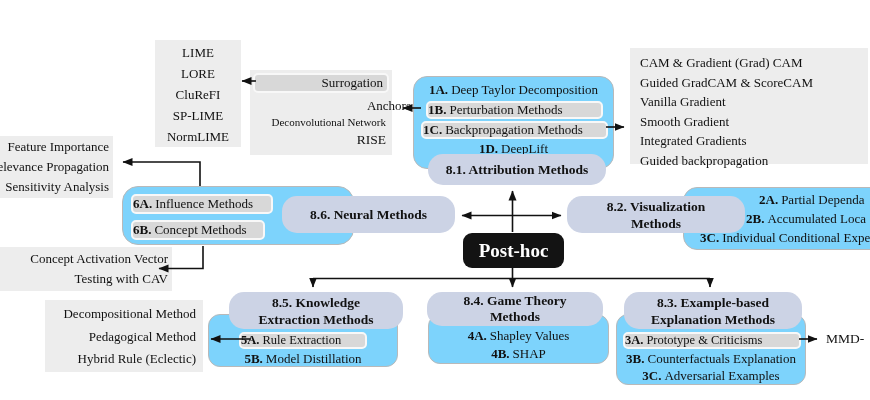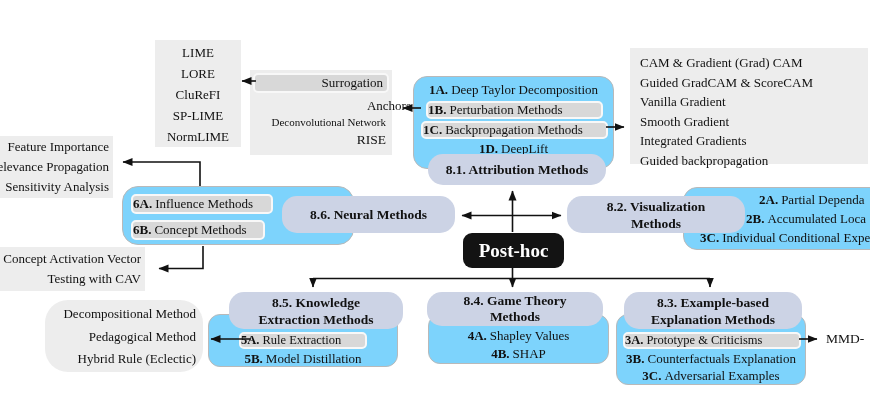--- a/index.html
+++ b/index.html
@@ -54,26 +54,26 @@
     <div class="ln">Integrated Gradients</div>
     <div class="ln">Guided backpropagation</div>
   </div>
 
   <div class="abs gbox rt" style="left:-45px;top:136px;width:158px;height:62px;line-height:20px;padding:1px 4px 0 0;">
     <div class="ln">Feature Importance</div>
     <div class="ln">Relevance Propagation</div>
     <div class="ln">Sensitivity Analysis</div>
   </div>
 
-  <div class="abs gbox rt" style="left:0;top:247px;width:145px;height:44px;line-height:20px;padding:2px 4px 0 0;">
+  <div class="abs gbox rt" style="left:0;top:247px;width:172px;height:44px;line-height:20px;padding:2px 4px 0 0;">
     <div class="ln">Concept Activation Vector</div>
     <div class="ln">Testing with CAV</div>
   </div>
 
-  <div class="abs gbox rt" style="left:45px;top:300px;width:158px;height:72px;line-height:22.5px;padding:3px 7px 0 0;border-radius:23px;">
+  <div class="abs gbox rt" style="left:45px;top:300px;width:158px;height:72px;line-height:22.5px;padding:3px 7px 0 0;">
     <div class="ln">Decompositional Method</div>
     <div class="ln">Pedagogical Method</div>
     <div class="ln">Hybrid Rule (Eclectic)</div>
   </div>
 
   <div class="abs rgroup" style="left:413px;top:76px;width:201px;height:93px;">
     <div class="abs ln ctr" style="left:0;top:5px;width:100%;">
       <span class="pfx">1A.</span><span>Deep Taylor Decomposition</span>
     </div>
     <div class="abs hbar" style="left:12px;top:24px;width:177px;height:18px;line-height:14px;">

